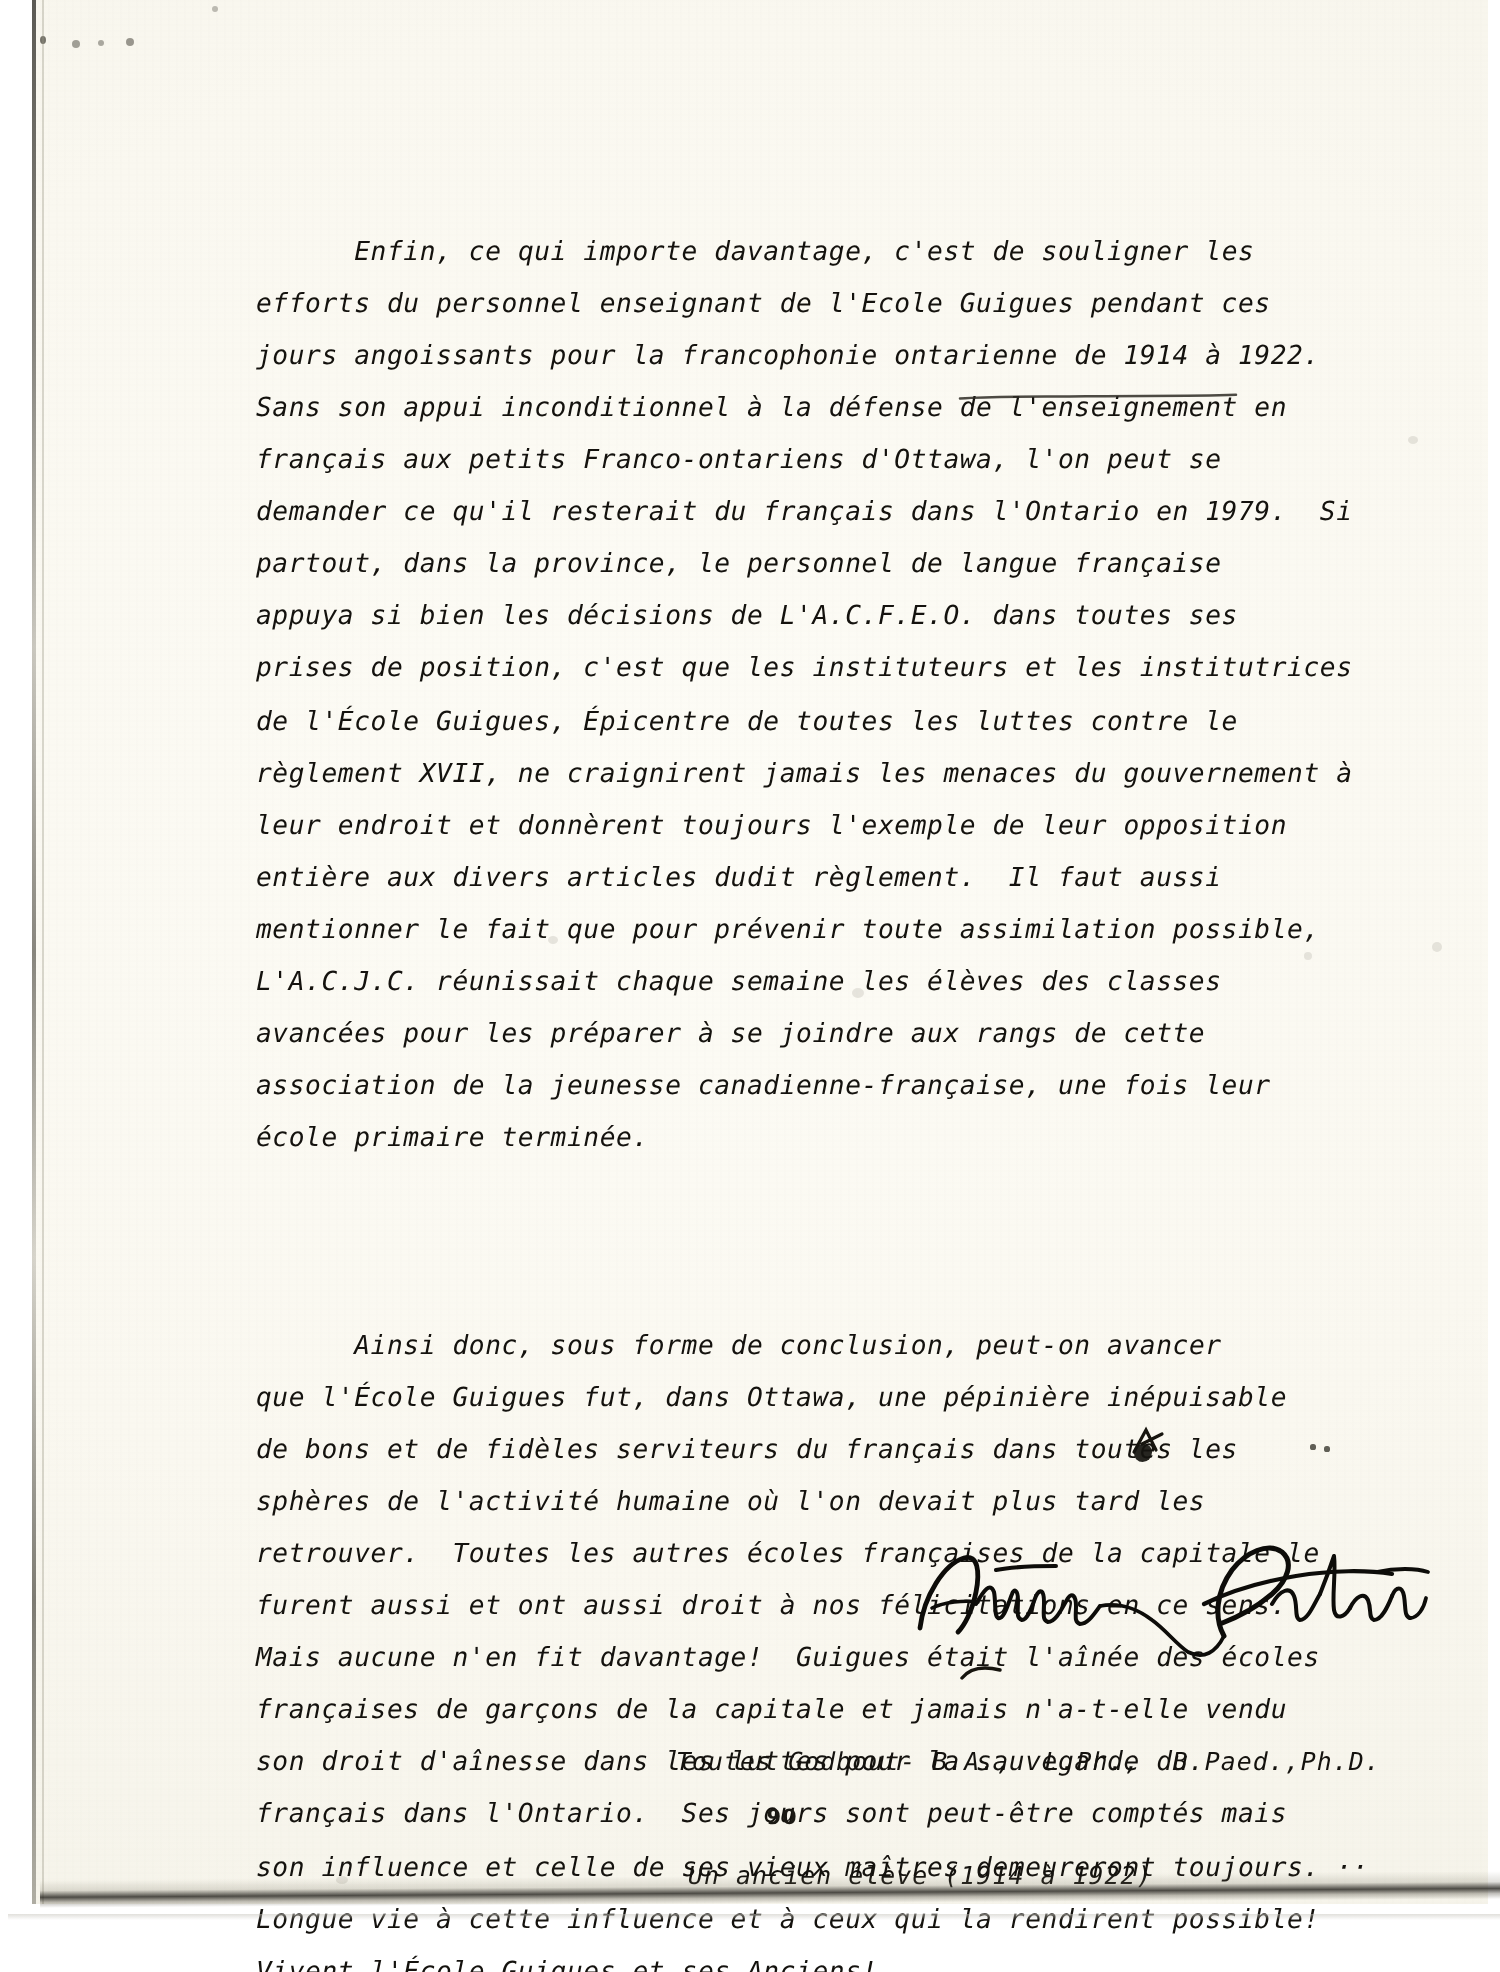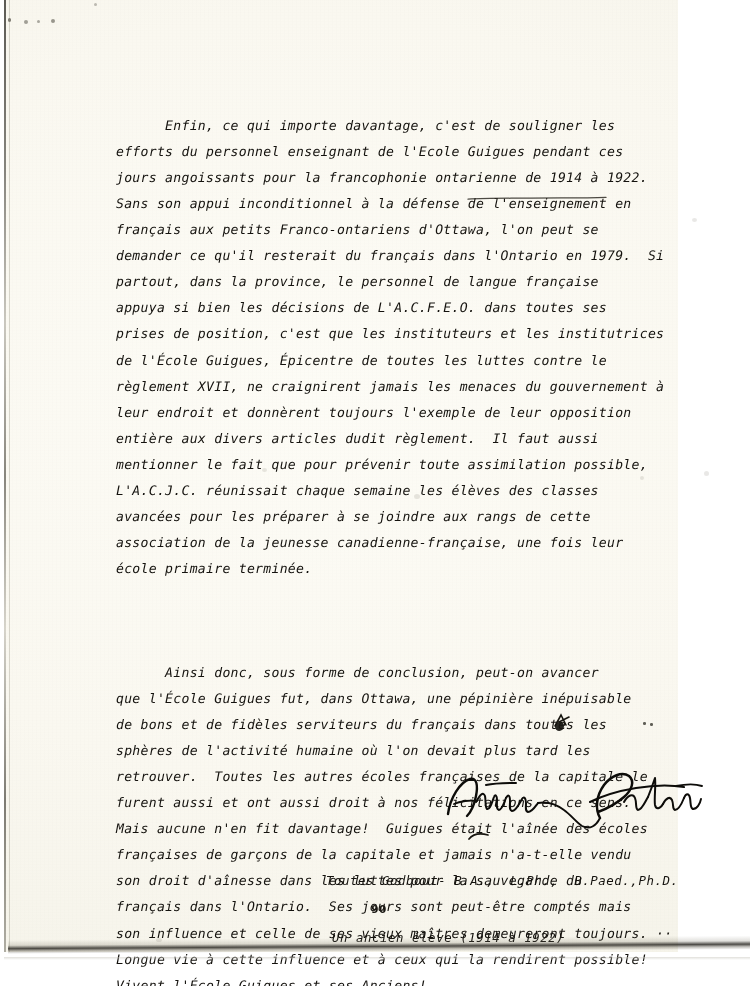--- a/index.html
+++ b/index.html
@@ -14,23 +14,23 @@
     width: 750px;
     height: 986px;
     overflow: hidden;
     background: #ffffff;
     font-family: "DejaVu Sans Mono", monospace;
   }
 
   
   .sheet {
     position: absolute;
-    left: 4px;
+    left: 16px;
     top: 0px;
-    width: 674px;
+    width: 728px;
     height: 952px;
     background:
       radial-gradient(ellipse 900px 700px at 46% 42%, #fdfcf6 0%, #faf8f0 55%, #f4f2e8 100%);
     box-sizing: border-box;
   }
 
   
   .grain {
     position: absolute;
     inset: 0;

